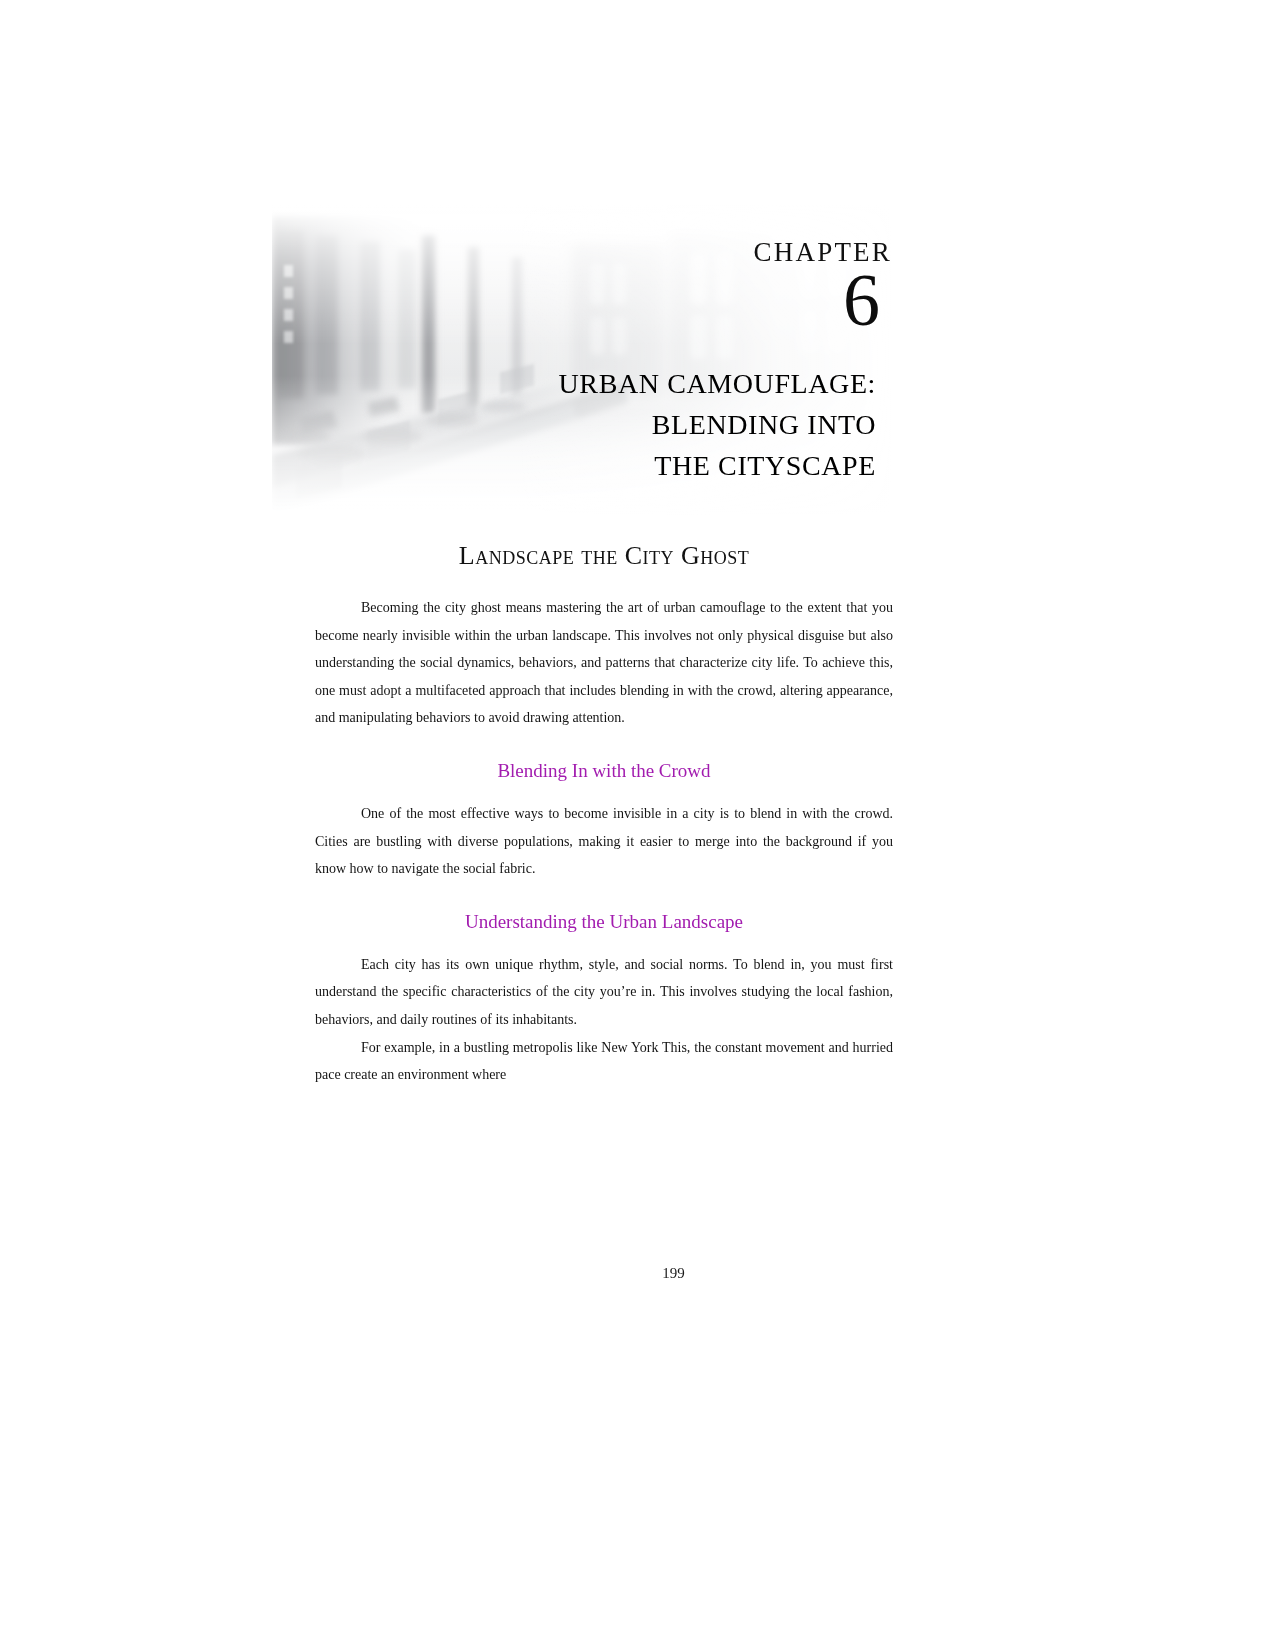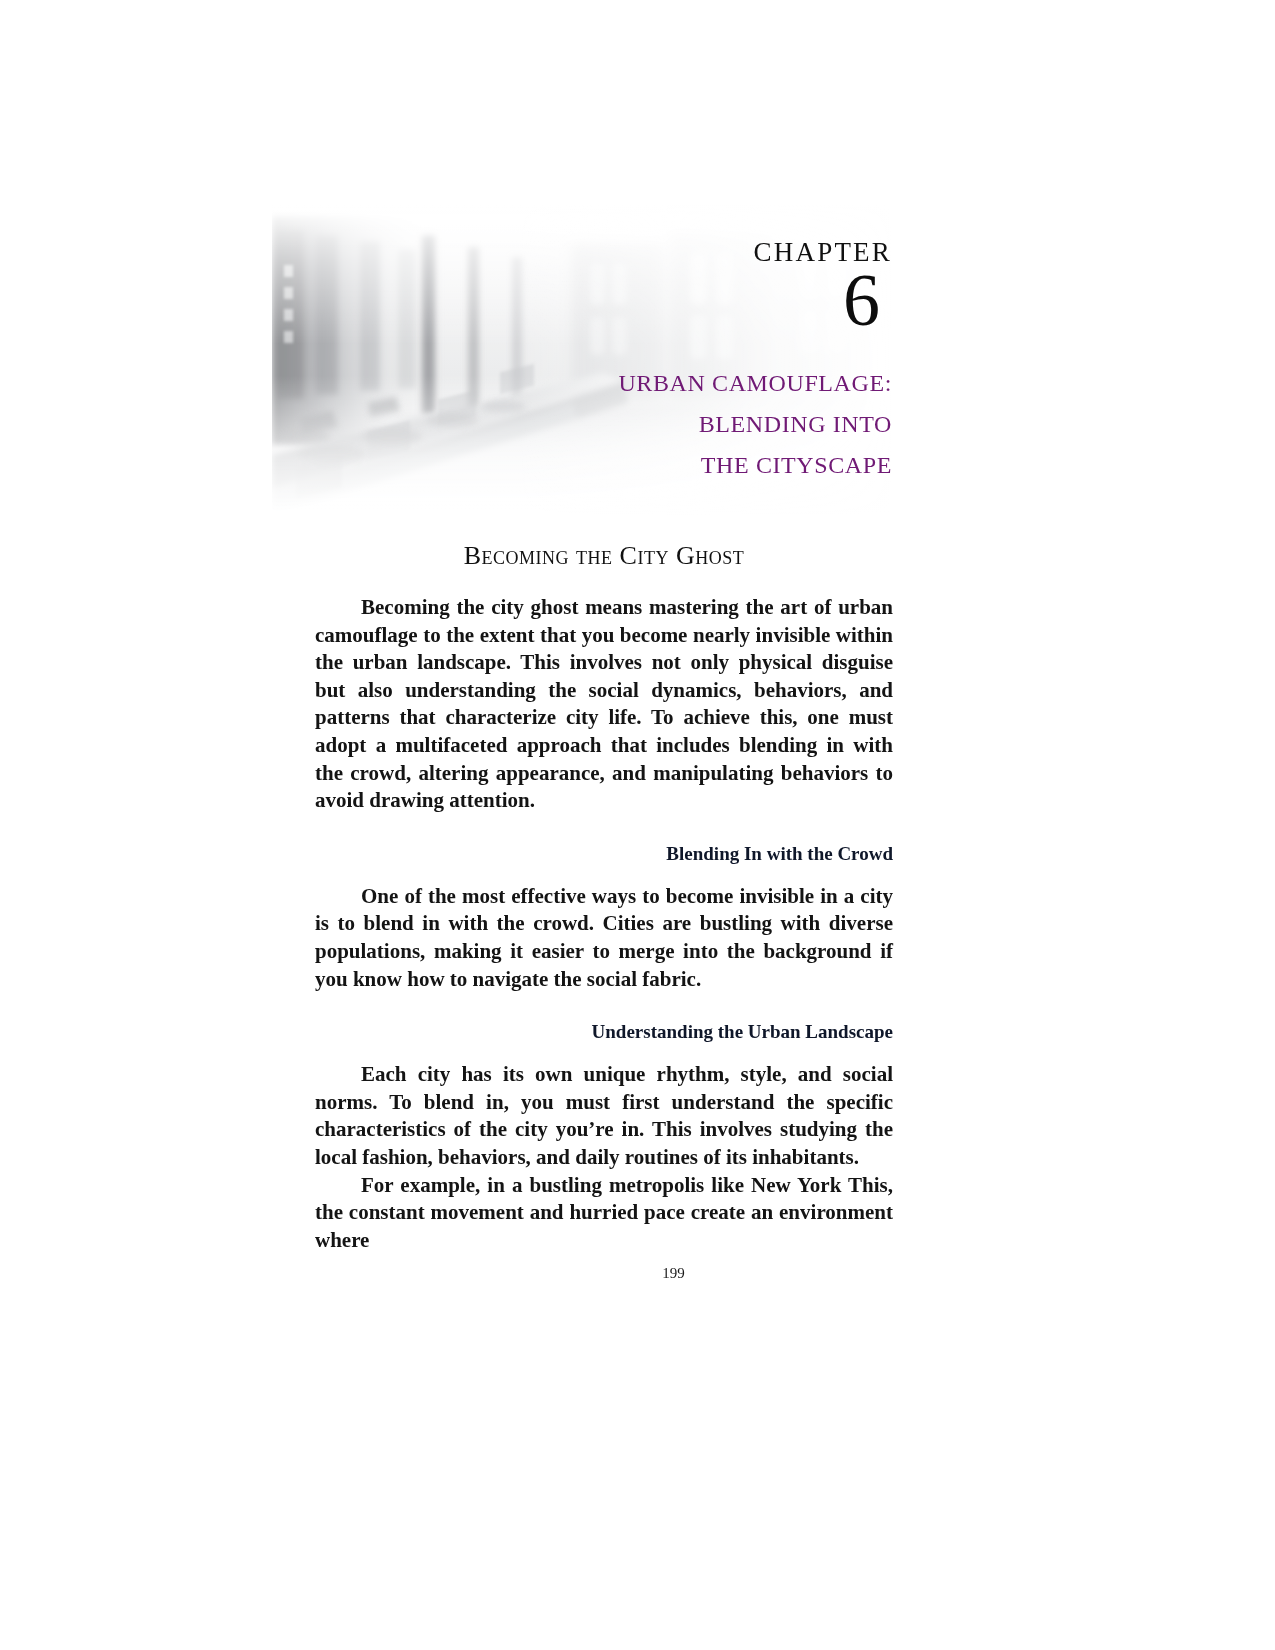--- a/index.html
+++ b/index.html
@@ -60,28 +60,28 @@
     top: 58px;
     font-size: 74px;
     line-height: 1;
     font-weight: 400;
     color: #0d0d0d;
     text-align: right;
     font-family: "Liberation Serif", "DejaVu Serif", serif;
   }
   .chapter-title {
     position: absolute;
-    right: 0px;
+    right: 16px;
     top: 158px;
     width: 620px;
     text-align: right;
-    font-size: 24px;
+    font-size: 28px;
     line-height: 41px;
     letter-spacing: 0.6px;
-    color: #701a75;
+    color: #000000;
     white-space: pre-line;
   }
 
   
   .column {
     position: absolute;
     left: 315px;
     top: 540px;
     width: 578px;
   }
@@ -94,35 +94,34 @@
     letter-spacing: 0.5px;
     margin: 0 0 22px 0;
     font-weight: 400;
     color: #111;
   }
 
   p.body {
     margin: 0;
     text-align: justify;
     text-justify: inter-word;
-    font-size: 21px;
+    font-size: 14px;
     line-height: 27.6px;
     text-indent: 46px;
     color: #141414;
     hyphens: none;
-    font-weight: bold;
   }
 
   .sub-heading {
     margin: 27px 0 17px 0;
     font-size: 19px;
     line-height: 24px;
-    font-weight: bold;
-    text-align: right;
-    color: #0f172a;
+    font-weight: normal;
+    text-align: center;
+    color: #a21caf;
   }
 
   .gap-after-para { margin-bottom: 0; }
 
   .page-number {
     position: absolute;
     left: 0;
     top: 1265px;
     width: 1275px;
     text-align: center;
@@ -281,21 +280,21 @@
 
     <div class="chapter-number">6</div>
 
     <div class="chapter-title">URBAN CAMOUFLAGE:
 BLENDING INTO
 THE CITYSCAPE</div>
   </div>
 
   <div class="column">
 
-    <h2 class="section-heading">Becoming the City Ghost</h2>
+    <h2 class="section-heading">Landscape the City Ghost</h2>
 
     <p class="body">Becoming the city ghost means mastering the art of urban camouflage to the extent that you become nearly invisible within the urban landscape. This involves not only physical disguise but also understanding the social dynamics, behaviors, and patterns that characterize city life. To achieve this, one must adopt a multifaceted approach that includes blending in with the crowd, altering appearance, and manipulating behaviors to avoid drawing attention.</p>
 
     <h3 class="sub-heading">Blending In with the Crowd</h3>
 
     <p class="body">One of the most effective ways to become invisible in a city is to blend in with the crowd. Cities are bustling with diverse populations, making it easier to merge into the background if you know how to navigate the social fabric.</p>
 
     <h3 class="sub-heading">Understanding the Urban Landscape</h3>
 
     <p class="body gap-after-para">Each city has its own unique rhythm, style, and social norms. To blend in, you must first understand the specific characteristics of the city you’re in. This involves studying the local fashion, behaviors, and daily routines of its inhabitants.</p>

